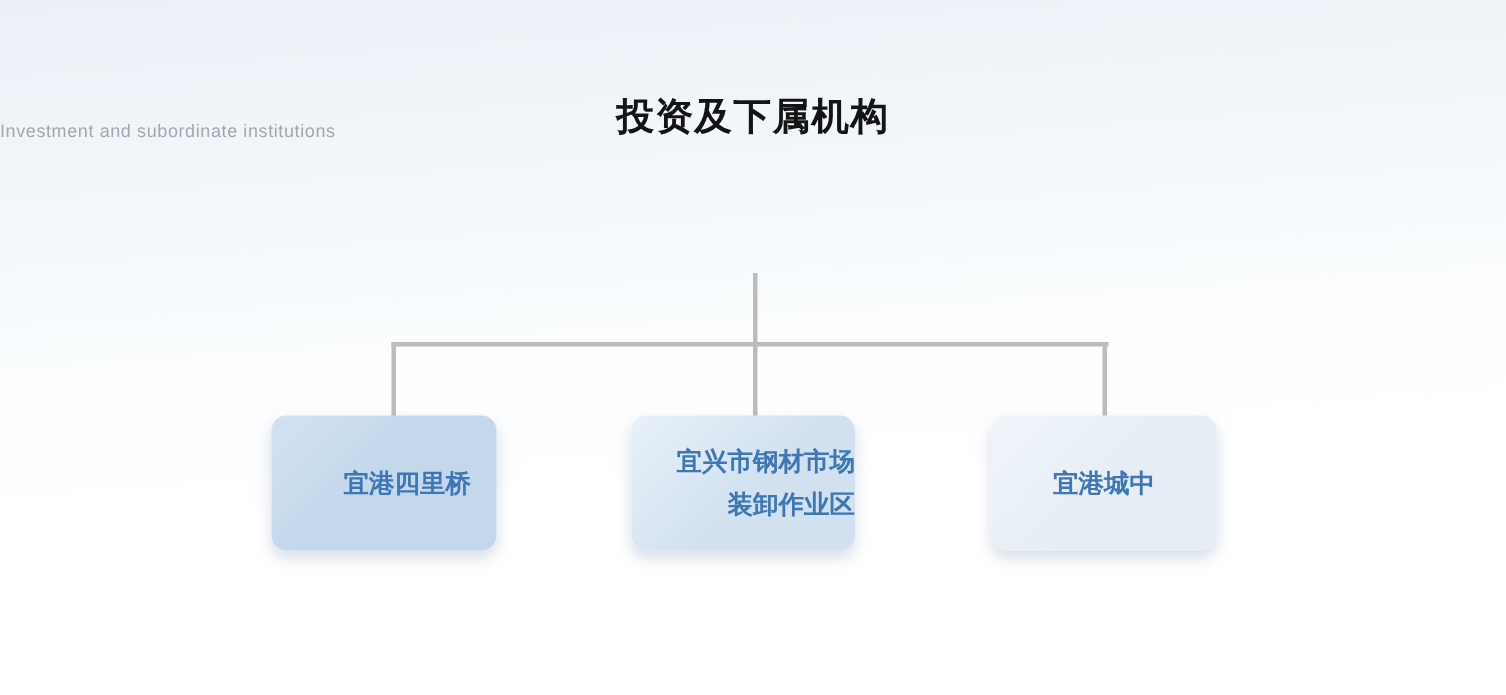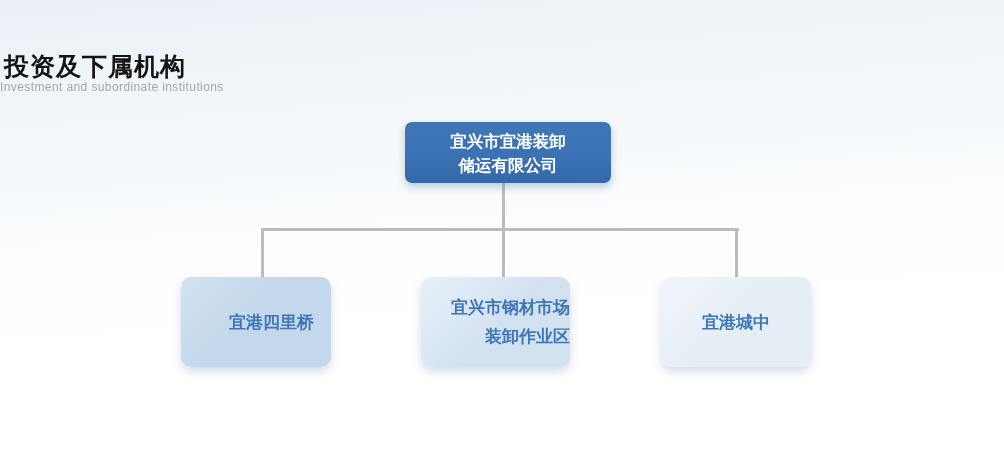--- a/index.html
+++ b/index.html
@@ -14,21 +14,22 @@
       #f1f6fa 22%,
       #fbfdfe 48%,
       #ffffff 68%,
       #ffffff 100%);
   }
 
   
   .page-title {
     position: absolute;
     top: 46px; left: 0; right: 0;
-    margin: 4px;
+    margin: 15px;
+    text-align: center;
     font-size: 25px;
     font-weight: bold;
     letter-spacing: 1px;
     color: var(--title-text, #141414);
   }
   .page-subtitle {
     position: absolute;
     top: 80px; left: 0; right: 0;
     text-align: left;
     font-size: 12px;
@@ -102,24 +103,20 @@
 
   <h1 class="page-title">投资及下属机构</h1>
   <div class="page-subtitle">Investment and subordinate institutions</div>
 
   <div class="line v-root"></div>
   <div class="line h-main"></div>
   <div class="line v-left"></div>
   <div class="line v-center"></div>
   <div class="line v-right"></div>
 
-  <div class="node root">
-    <span>宜兴市宜港装卸</span>
-    <span>储运有限公司</span>
-  </div>
 
   <div class="node child child-1">
     <span>宜港四里桥</span>
   </div>
 
   <div class="node child child-2">
     <span>宜兴市钢材市场</span>
     <span>装卸作业区</span>
   </div>
 

